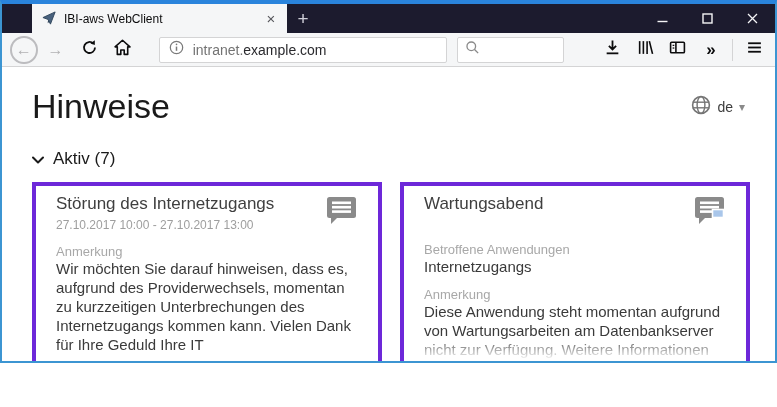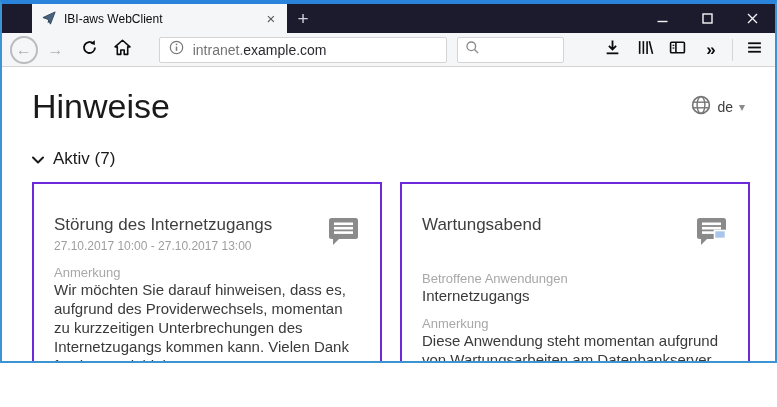--- a/index.html
+++ b/index.html
@@ -65,31 +65,31 @@
   .page-title { font-size:34px; font-weight:400; color:#1a1a1a; }
   .lang { display:flex; align-items:center; gap:6px; cursor:pointer; }
   .lang-code { font-size:14px; color:#3c3c3c; }
   .lang-caret { font-size:12px; color:#8a8a8a; }
 
   .section-head { display:flex; align-items:center; gap:9px; padding:23px 30px 0 30px; cursor:pointer; }
   .section-label { font-size:17px; color:#1a1a1a; }
 
   .cards { display:flex; gap:18px; padding:13px 0 0 30px; }
   .card {
-    width:350px; height:197px; border:2px solid #6d28d9; background:#fff;
-    padding:31px 20px; position:relative;
+    width:350px; height:197px; border:4px solid #6d28d9; background:#fff;
+    padding:8px 20px; position:relative;
   }
   .card-head { display:flex; justify-content:space-between; align-items:flex-start; }
   .card-title { font-size:17px; color:#3f3f3f; }
   .card-date { font-size:12px; color:#9e9e9e; margin-top:4px; }
   .card-icon { flex:0 0 auto; margin-top:1px; }
   .field-label { font-size:13px; color:#a8a8a8; }
   .field-value { font-size:15px; color:#3a3a3a; line-height:19px; }
   .mt12 { margin-top:12px; }
-  .mt28 { margin-top:20px; }
+  .mt28 { margin-top:12px; }
   .mt11 { margin-top:11px; }
   .v-clip { position:relative; height:58px; overflow:hidden; }
   .fade-overlay { position:absolute; left:0; right:0; bottom:0; height:24px;
     background:linear-gradient(rgba(255,255,255,0), #fff); pointer-events:none; }
 </style>
 </head>
 <body>
 
 <div class="window">
 

